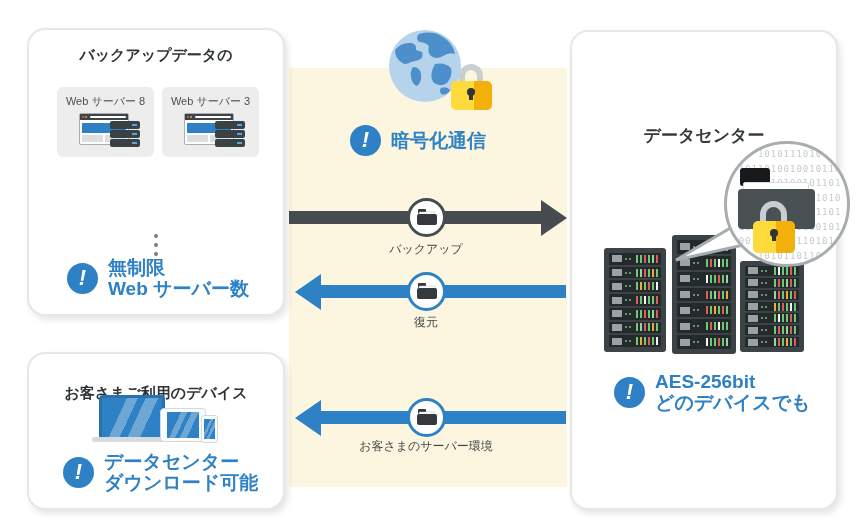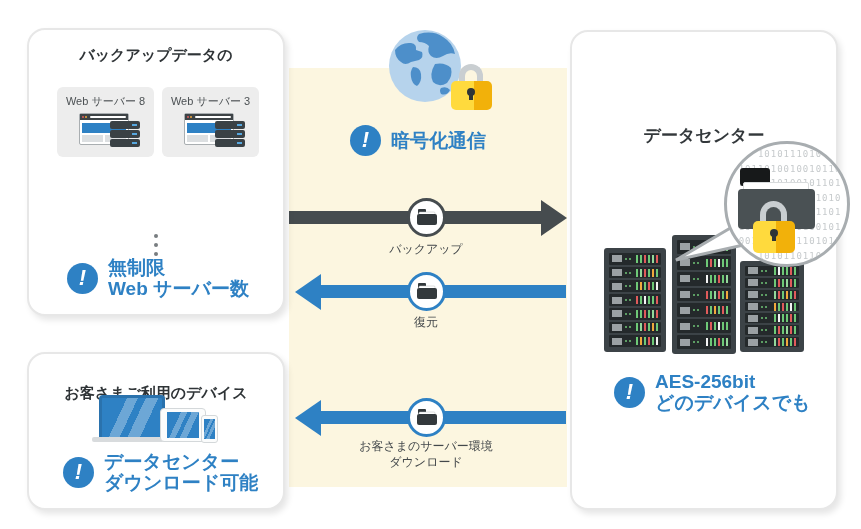--- a/index.html
+++ b/index.html
@@ -141,21 +141,20 @@
   <div class="shaft" style="left:318px;top:411px;width:248px;background:#2e81c4;"></div>
   <div class="flow-circle c-blue" style="left:407px;top:398px;">
     <svg width="22" height="17" viewBox="0 0 22 17">
       <rect x="2" y="0" width="8" height="5" rx="1" fill="#33393c"></rect>
       <rect x="3" y="3" width="16" height="4" rx="1" fill="#fff" stroke="#b9bdbf" stroke-width="0.5"></rect>
       <rect x="1" y="5" width="20" height="11" rx="2" fill="#33393c"></rect>
     </svg>
   </div>
   <div class="flow-label" style="top:438px;">
     <div>お客さまのサーバー環境</div>
-    <div>ダウンロード</div>
   </div>
 
   <div class="box" style="left:27px;top:28px;width:258px;height:288px;">
     <div class="box-title" style="top:16px;">バックアップデータの</div>
 
     <div class="card" style="left:28px;top:57px;">
       <div class="card-label">Web サーバー 8</div>
       <div class="browser">
         <div class="bbar">
             <i></i>

